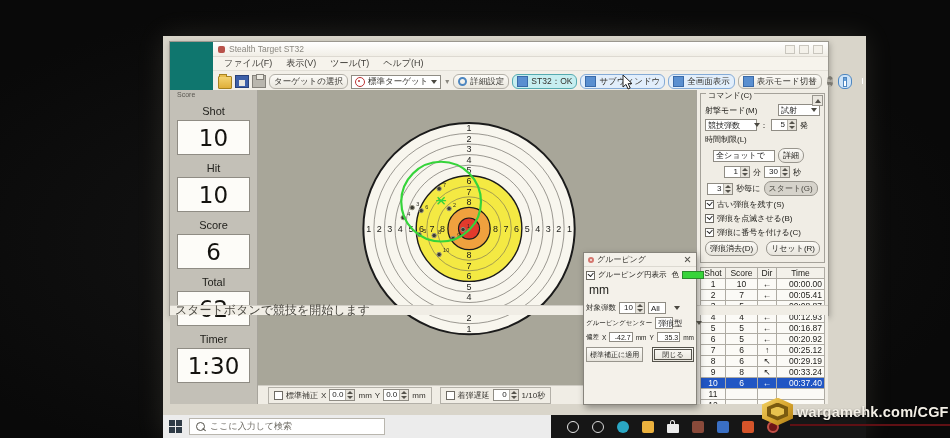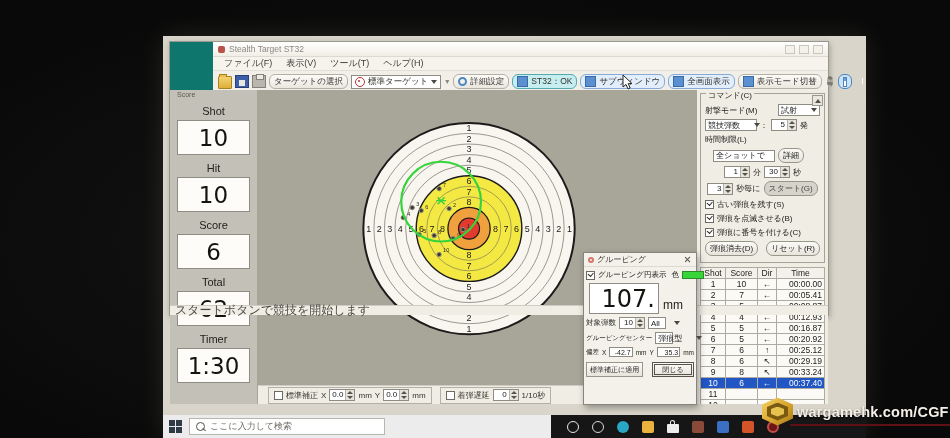--- a/index.html
+++ b/index.html
@@ -518,21 +518,20 @@
         <span class="dlg-name">グルーピング</span>
         <span class="dlg-close"></span>
       </div>
       <div class="dlg-row">
         <span class="checkbox checked"></span>
         <span>グルーピング円表示</span>
         <span style="margin-left:2px;">色</span>
         <span class="swatch"></span>
       </div>
       <div class="big-wrap">
-        <span class="big-box">107.</span>
         <span class="big-unit">mm</span>
       </div>
       <div class="dlg-row">
         <span>対象弾数</span>
         <span class="spin">
             <span class="v">10</span>
             <span class="btns">
               <i class="up"></i>
               <i class="dn"></i>
             </span>

